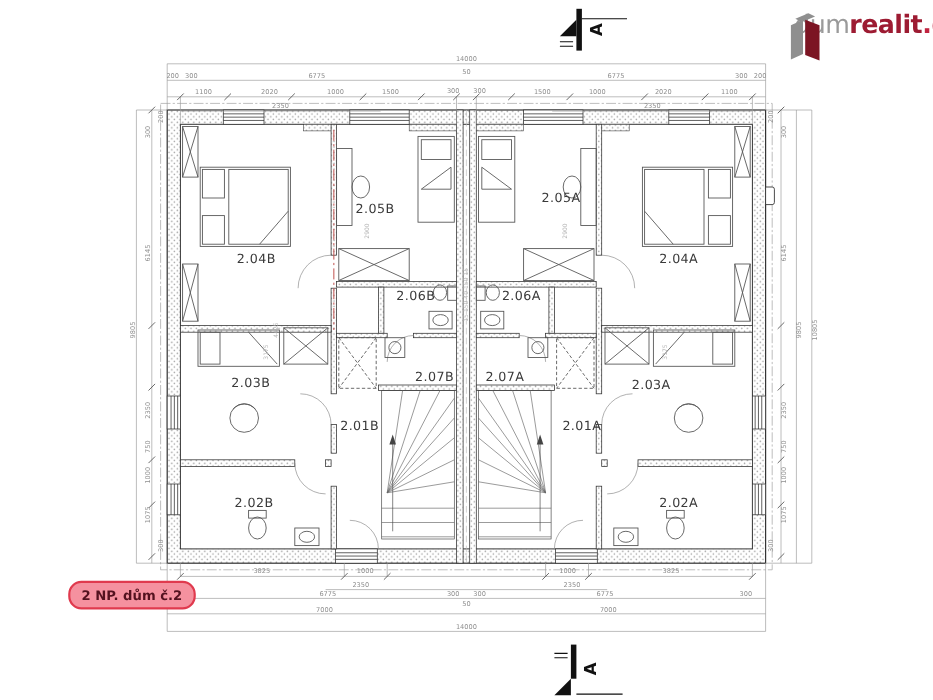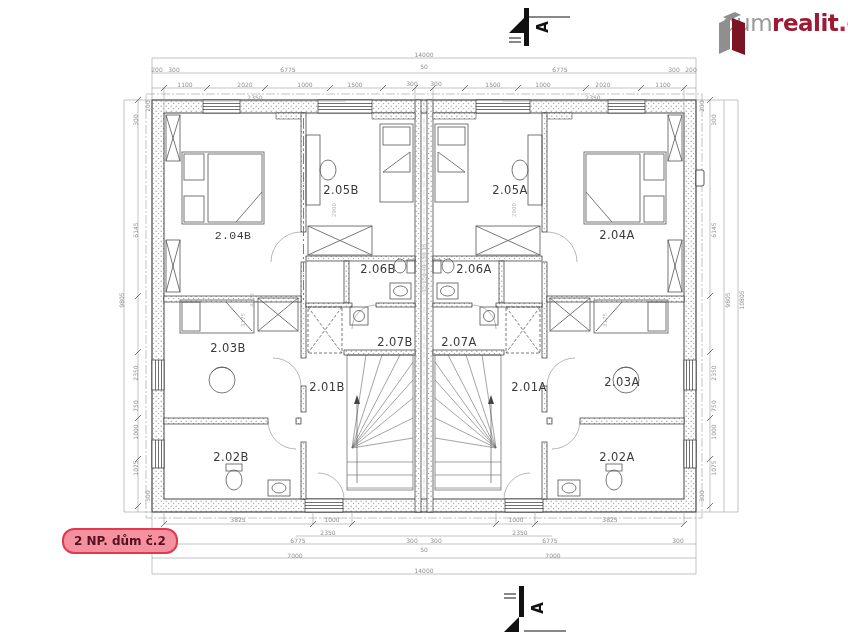--- a/index.html
+++ b/index.html
@@ -204,33 +204,33 @@
 
     <g>
       <rect x="519" y="586" width="5" height="31" fill="#111"></rect>
       <polygon points="519,632 519,617 504,632" fill="#111"></polygon>
       <path d="M524,631 H566 M504,594 H516 M504,598 H516" stroke="#111" stroke-width="1" fill="none"></path>
       <text x="538" y="608" transform="rotate(-90 538 608)" font-size="15" font-weight="bold" fill="#111" text-anchor="middle" dominant-baseline="middle">A</text>
     </g>
   </svg>
 
   <div id="plan-labels">
-      <div class="room-label" style="left: 233px; top: 235px; font-family: Liberation Mono, monospace;">2.04B</div>
+      <div class="room-label" style="left: 233px; top: 235px;">2.04B</div>
       <div class="room-label" style="left: 341px; top: 190px;">2.05B</div>
       <div class="room-label" style="left: 378px; top: 269px;">2.06B</div>
       <div class="room-label" style="left: 395px; top: 342px;">2.07B</div>
       <div class="room-label" style="left: 327px; top: 387px; text-align: center;">2.01B</div>
       <div class="room-label" style="left: 228px; top: 348px;">2.03B</div>
       <div class="room-label" style="left: 231px; top: 457px;">2.02B</div>
-      <div class="room-label" style="left: 510px; top: 190px; text-align: center;">2.05A</div>
+      <div class="room-label" style="left: 510px; top: 180px; text-align: center;">2.05A</div>
       <div class="room-label" style="left: 474px; top: 269px;">2.06A</div>
       <div class="room-label" style="left: 459px; top: 342px;">2.07A</div>
       <div class="room-label" style="left: 529px; top: 387px;">2.01A</div>
       <div class="room-label" style="left: 617px; top: 235px;">2.04A</div>
-      <div class="room-label" style="left: 622px; top: 350px; margin-top: 32px;">2.03A</div>
+      <div class="room-label" style="left: 592px; top: 350px;">2.03A</div>
       <div class="room-label" style="left: 617px; top: 457px;">2.02A</div>
       <div class="dim" style="left: 424px; top: 54px;">14000</div>
       <div class="dim" style="left: 288px; top: 69px;">6775</div>
       <div class="dim" style="left: 560px; top: 69px;">6775</div>
       <div class="dim" style="left: 157px; top: 69px;">200</div>
       <div class="dim" style="left: 174px; top: 69px;">300</div>
       <div class="dim" style="left: 674px; top: 69px;">300</div>
       <div class="dim" style="left: 691px; top: 69px;">200</div>
       <div class="dim" style="left: 424px; top: 66px;">50</div>
       <div class="dim" style="left: 412px; top: 83px;">300</div>

